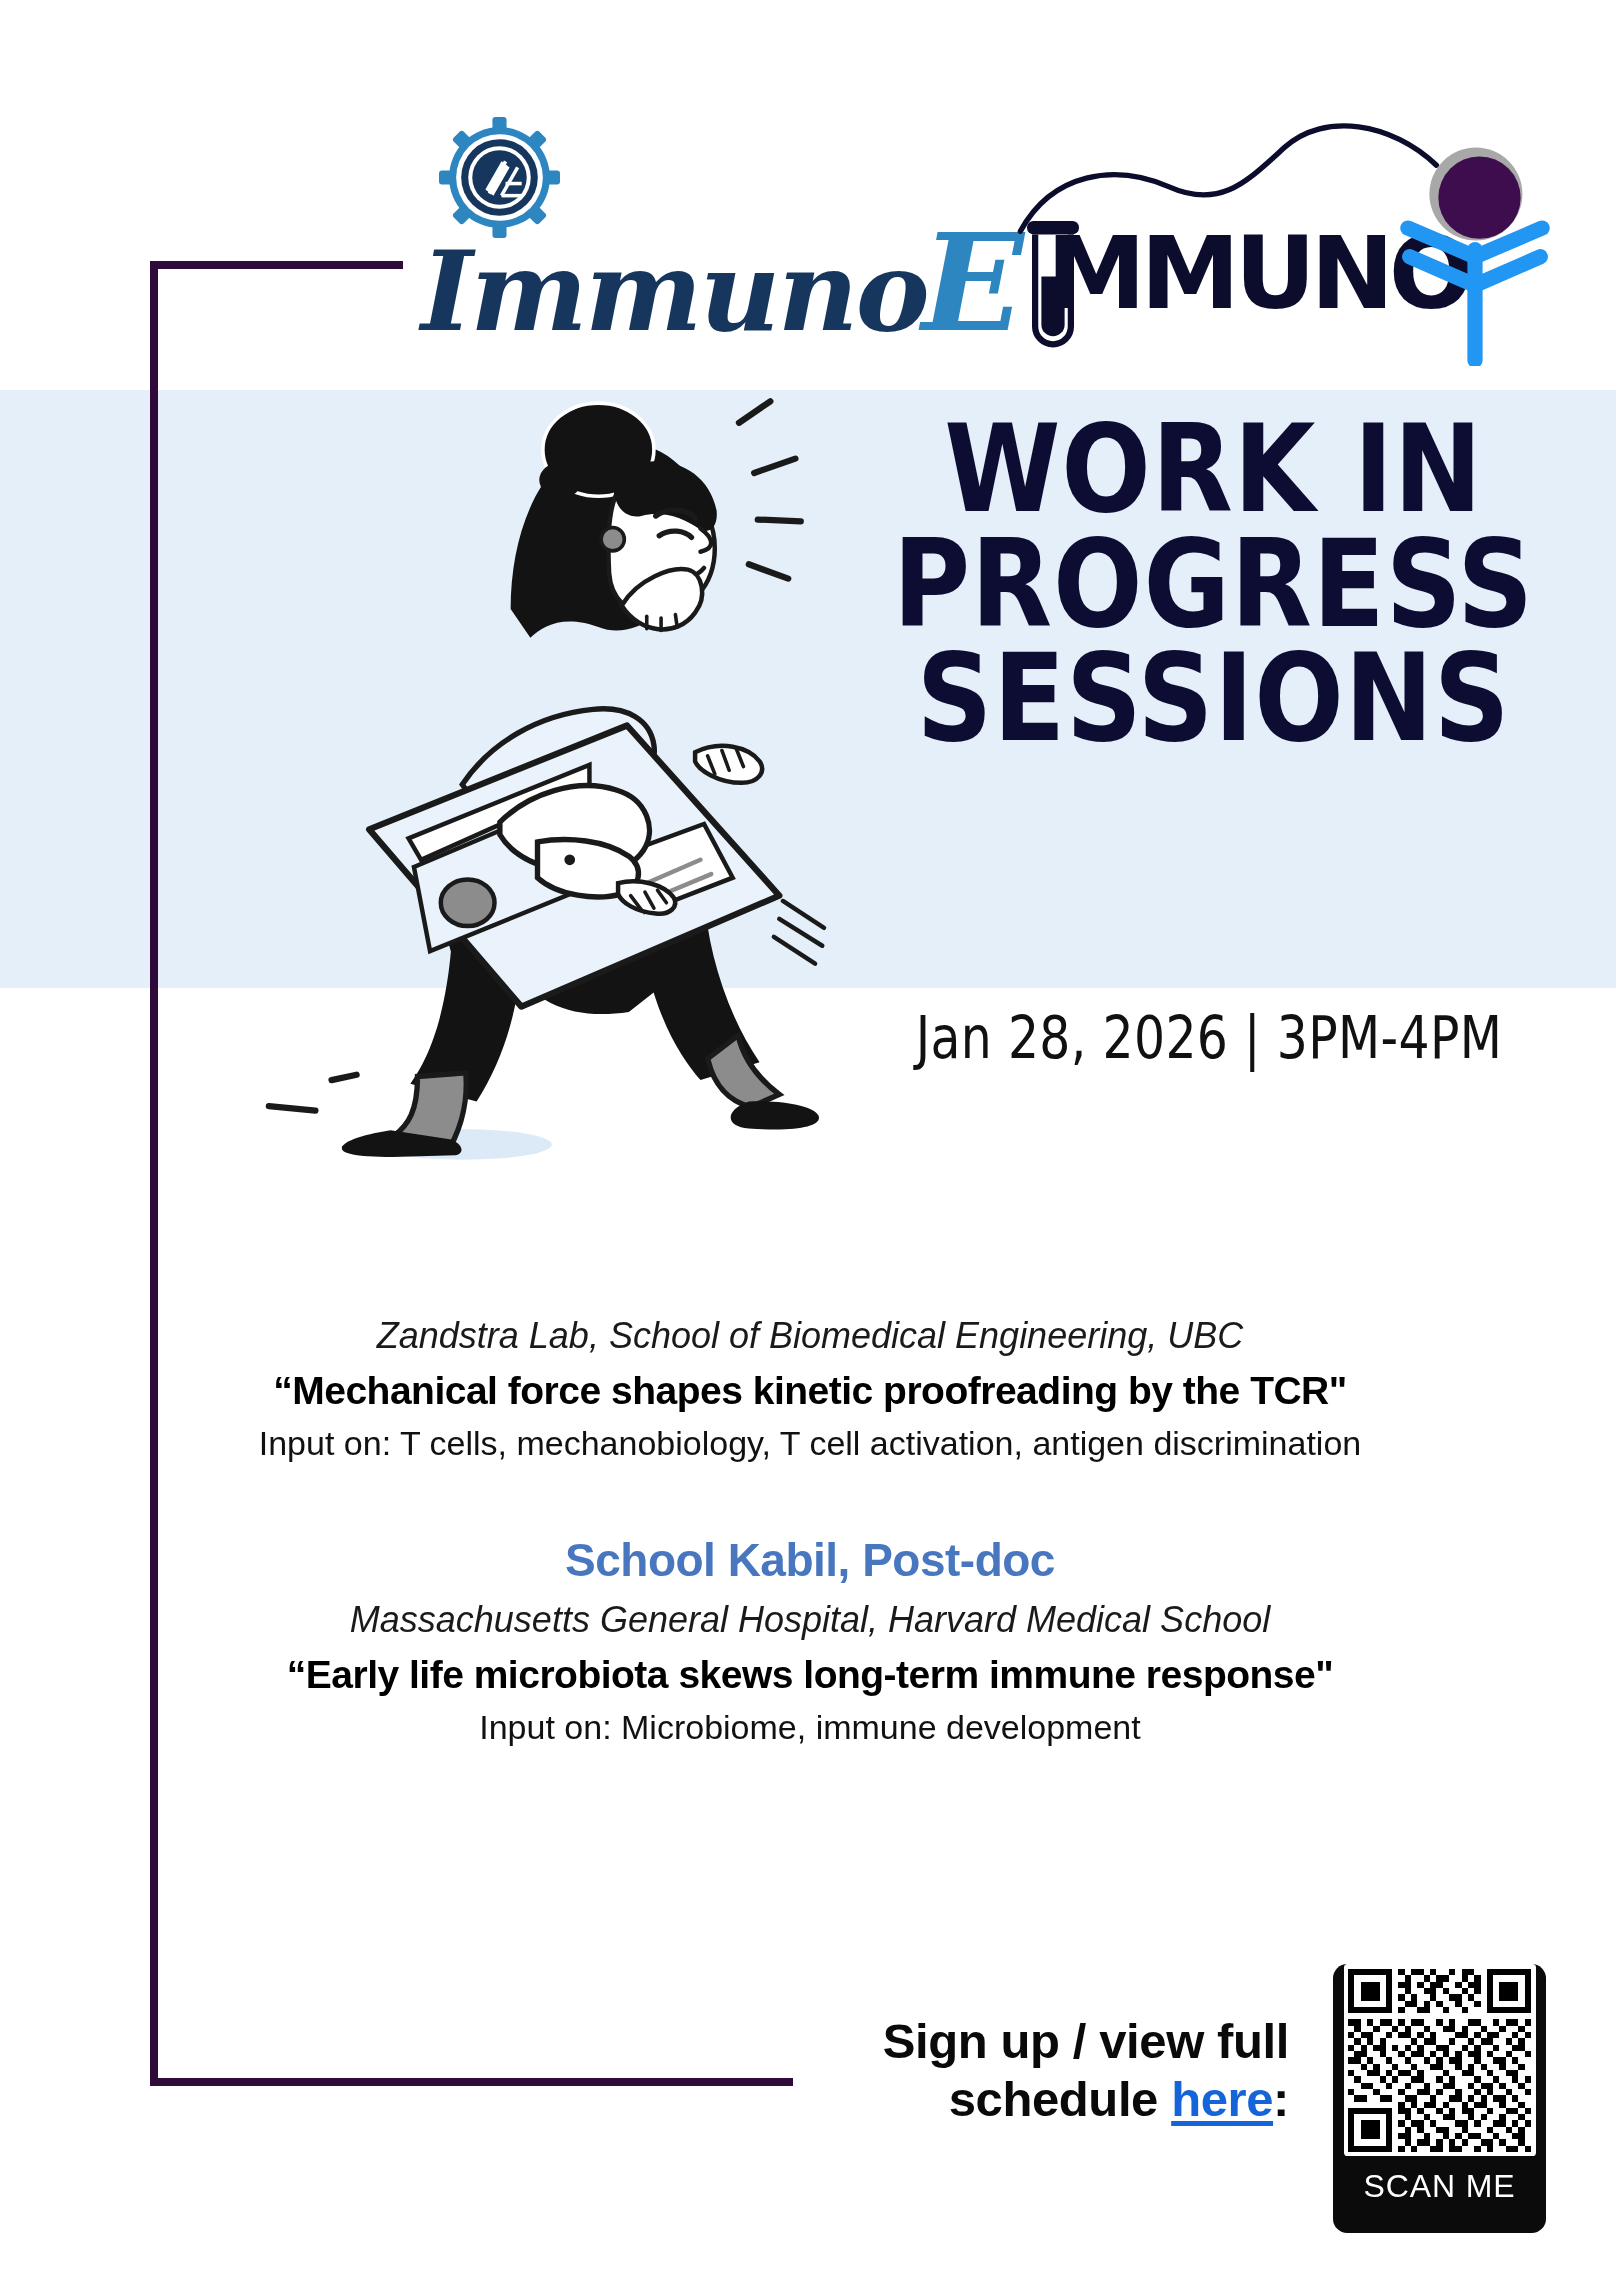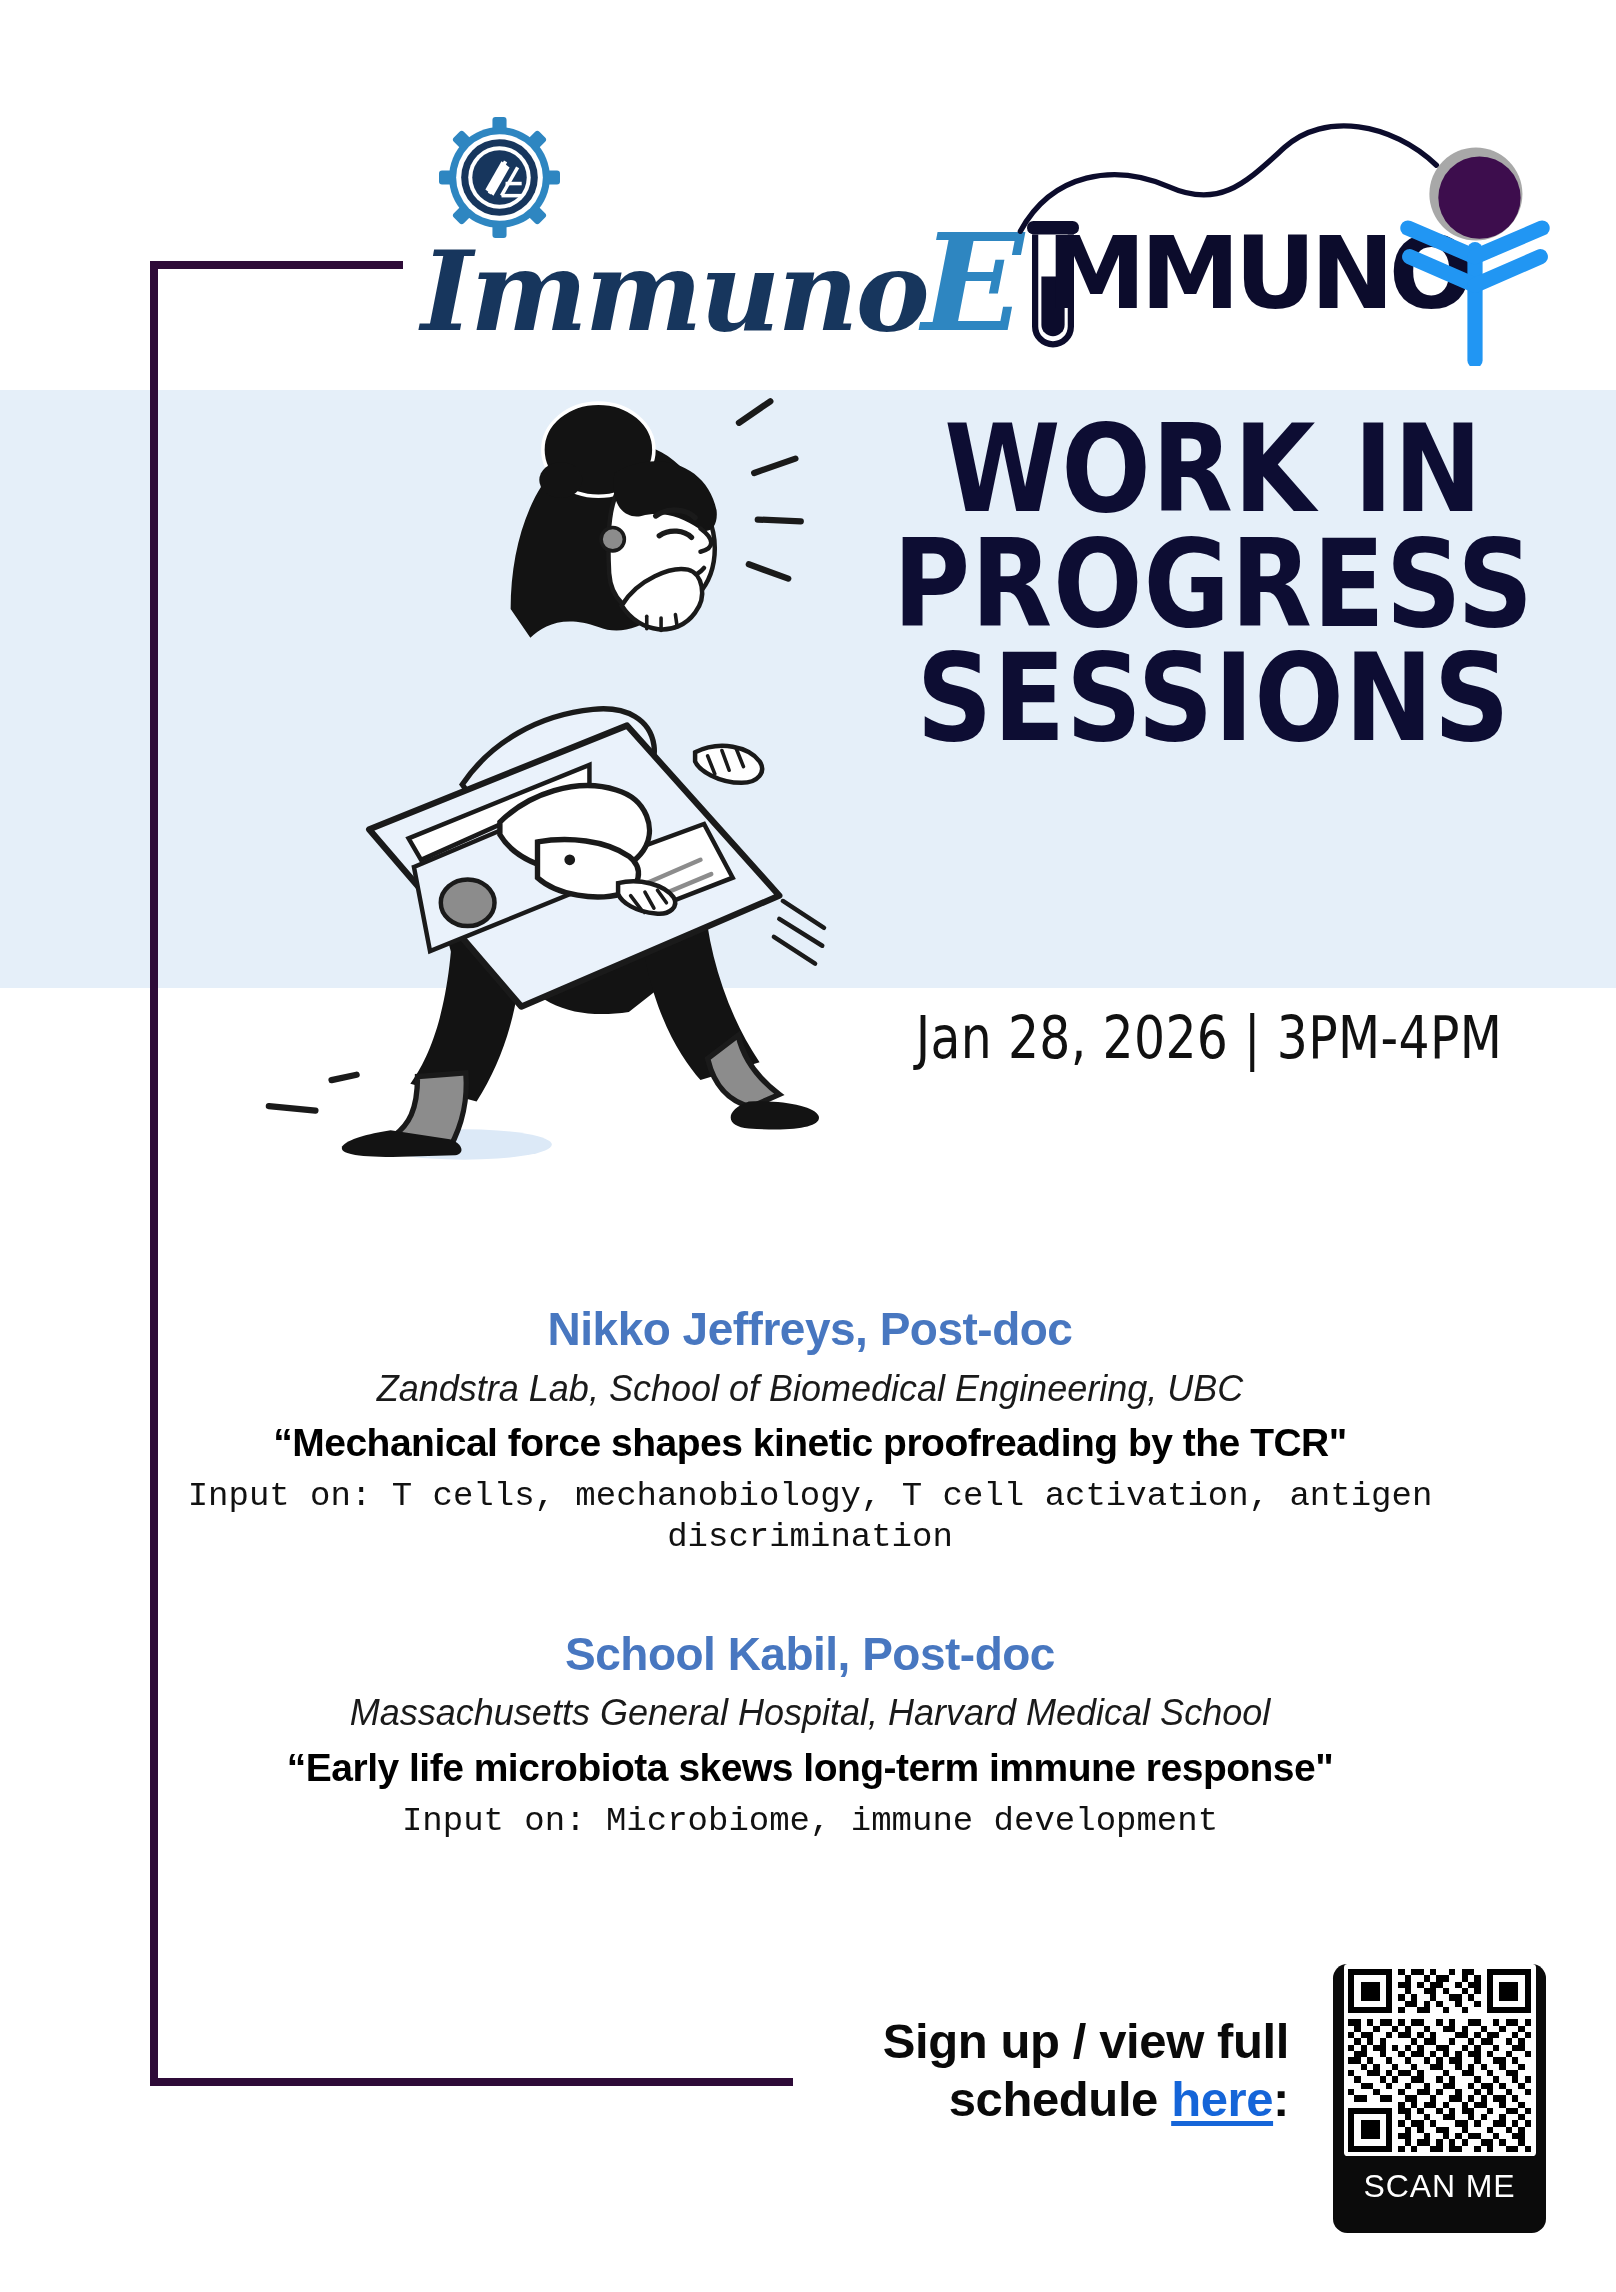--- a/index.html
+++ b/index.html
@@ -95,21 +95,21 @@
     font-family:"Liberation Sans","DejaVu Sans", sans-serif;
     margin-top:10.7px;line-height:1.2;
   }
   .sp-title{
     color:#000;font-weight:bold;font-size:39px;
     font-family:"Liberation Sans","DejaVu Sans", sans-serif;
     margin-top:10.7px;line-height:1.2;letter-spacing:-0.5px;
   }
   .sp-input{
     color:#111;font-size:34px;font-weight:400;
-    font-family:Liberation Mono, monospace;
+    font-family:Liberation Sans, sans-serif;
     margin-top:9px;line-height:1.2;
   }
 
   
   .signup{
     position:absolute;left:770px;top:2013px;width:519px;
     text-align:right;
     font-family:"Liberation Sans","DejaVu Sans", sans-serif;
     font-weight:bold;font-size:49px;line-height:1.18;color:#0a0a0a;
     letter-spacing:-0.4px;
@@ -316,21 +316,20 @@
     <span class="hl">WORK IN</span>
     <span class="hl">PROGRESS</span>
     <span class="hl">SESSIONS</span>
   </div>
 
   <div class="datetime">Jan 28, 2026  |  3PM-4PM</div>
 
   <div class="speakers">
 
     <div class="speaker">
-      <div class="sp-name">Nikko Jeffreys, Post-doc</div>
       <div class="sp-affil">Zandstra Lab, School of Biomedical Engineering, UBC</div>
       <div class="sp-title">“Mechanical force shapes kinetic proofreading by the TCR"</div>
       <div class="sp-input">Input on: T cells, mechanobiology, T cell activation, antigen discrimination</div>
     </div>
 
     <div class="speaker">
       <div class="sp-name">School Kabil, Post-doc</div>
       <div class="sp-affil">Massachusetts General Hospital, Harvard Medical School</div>
       <div class="sp-title">“Early life microbiota skews long-term immune response"</div>
       <div class="sp-input">Input on: Microbiome, immune development</div>

